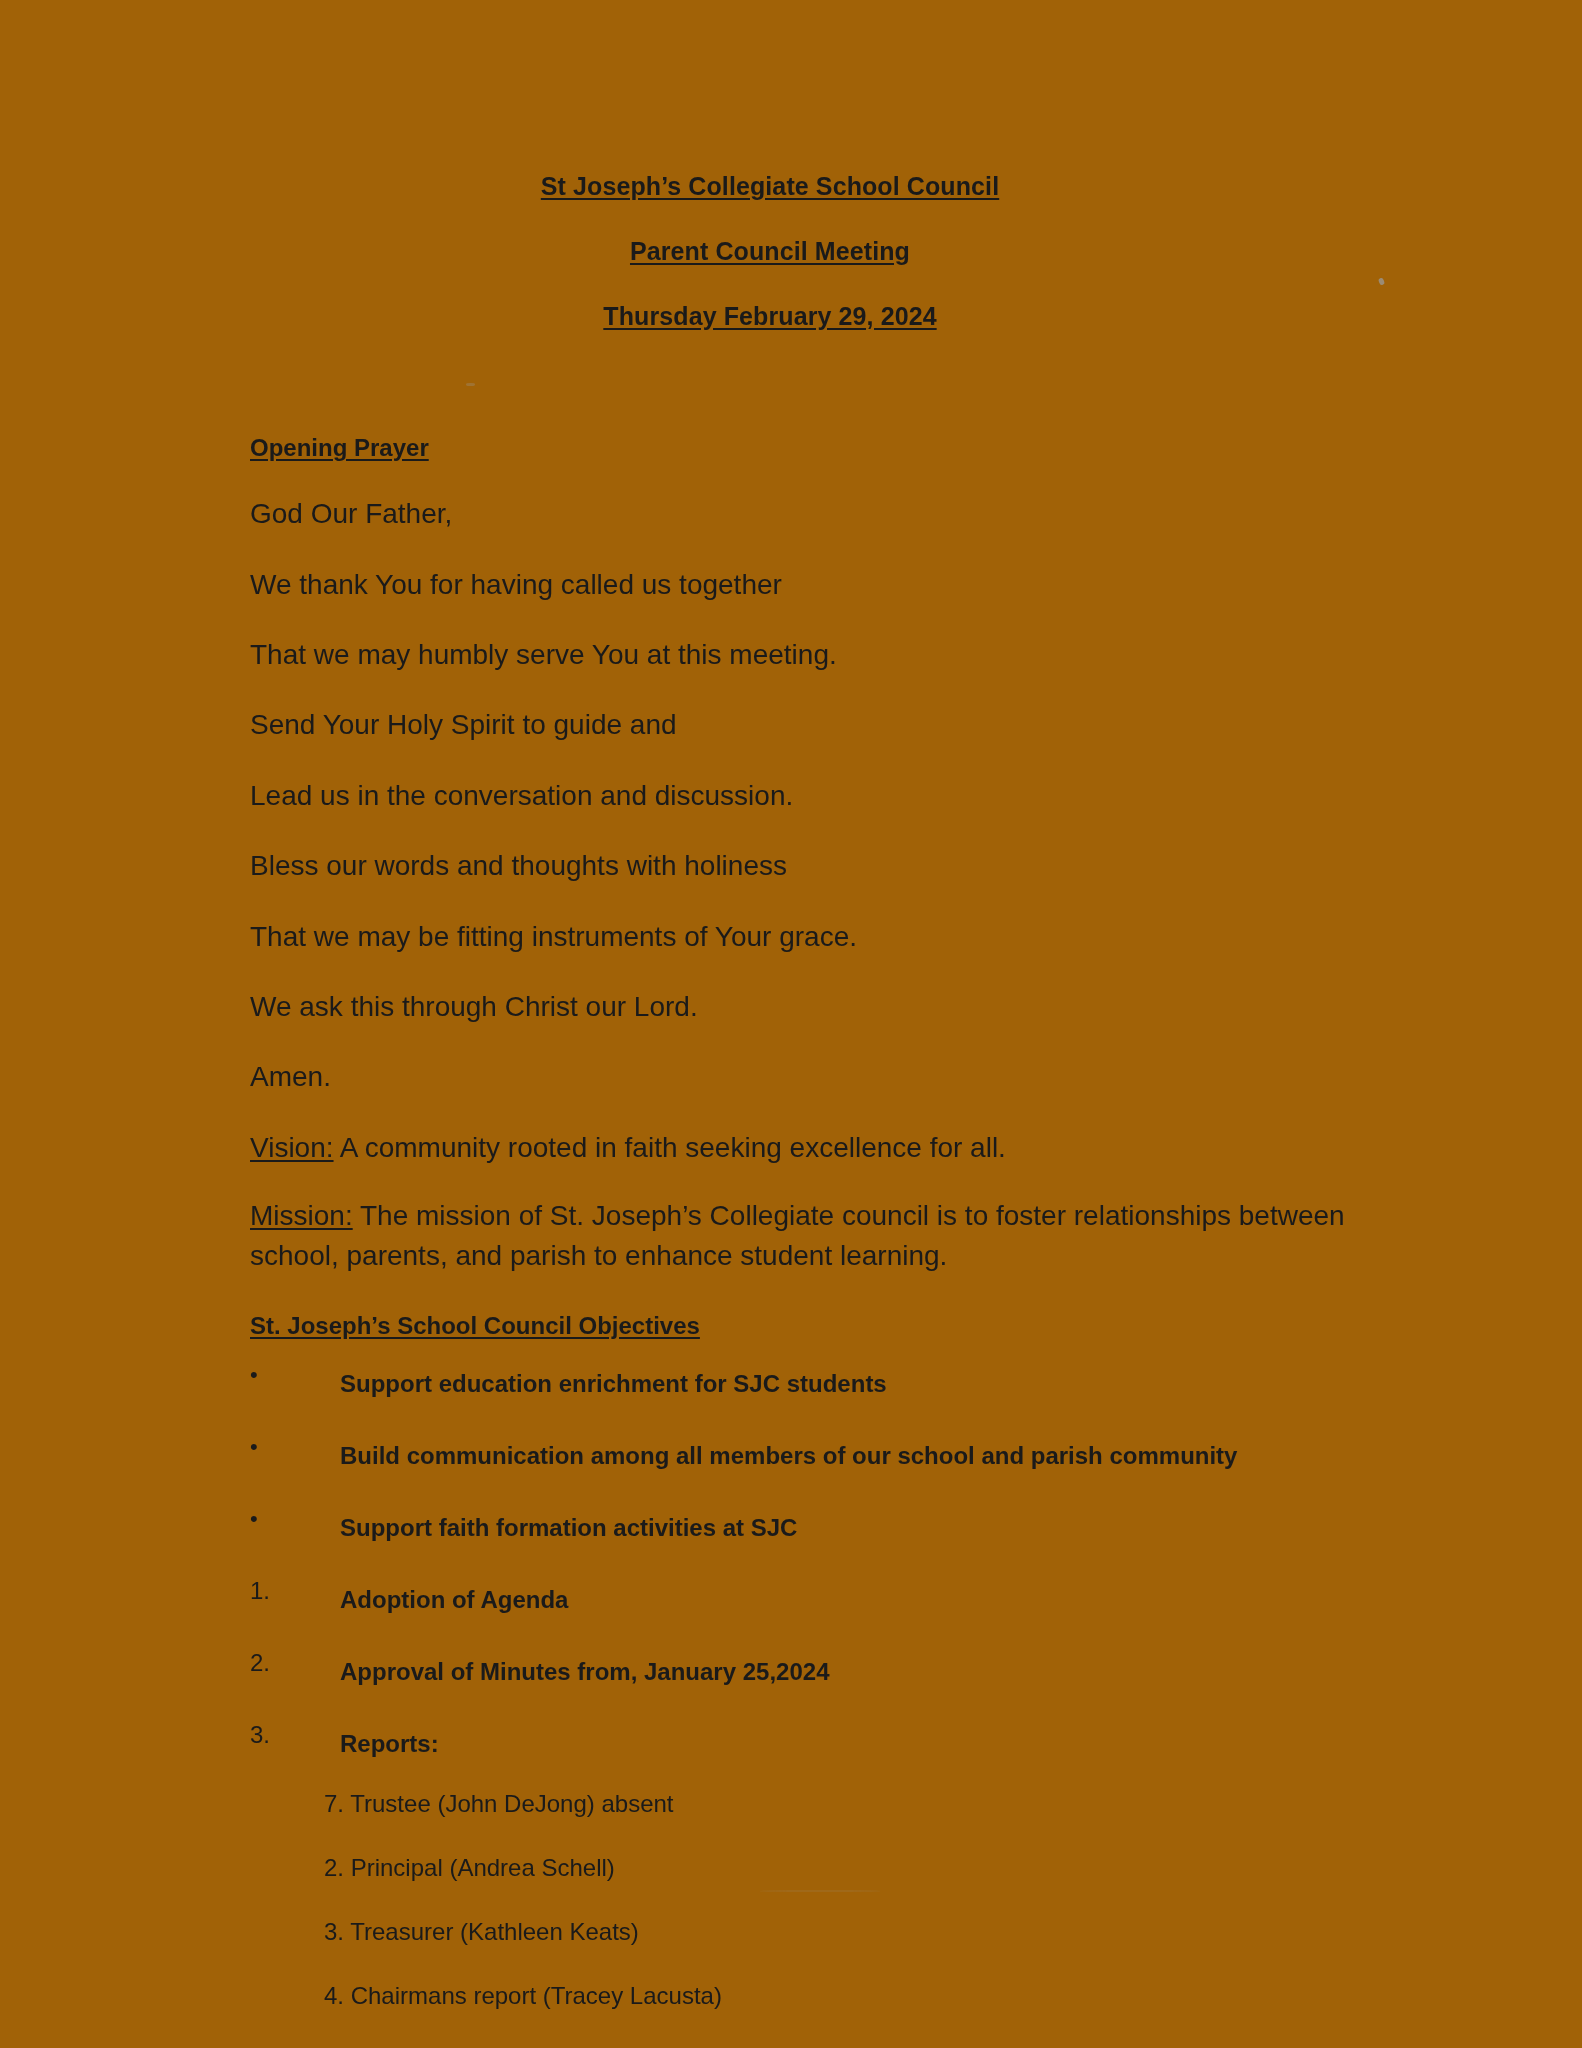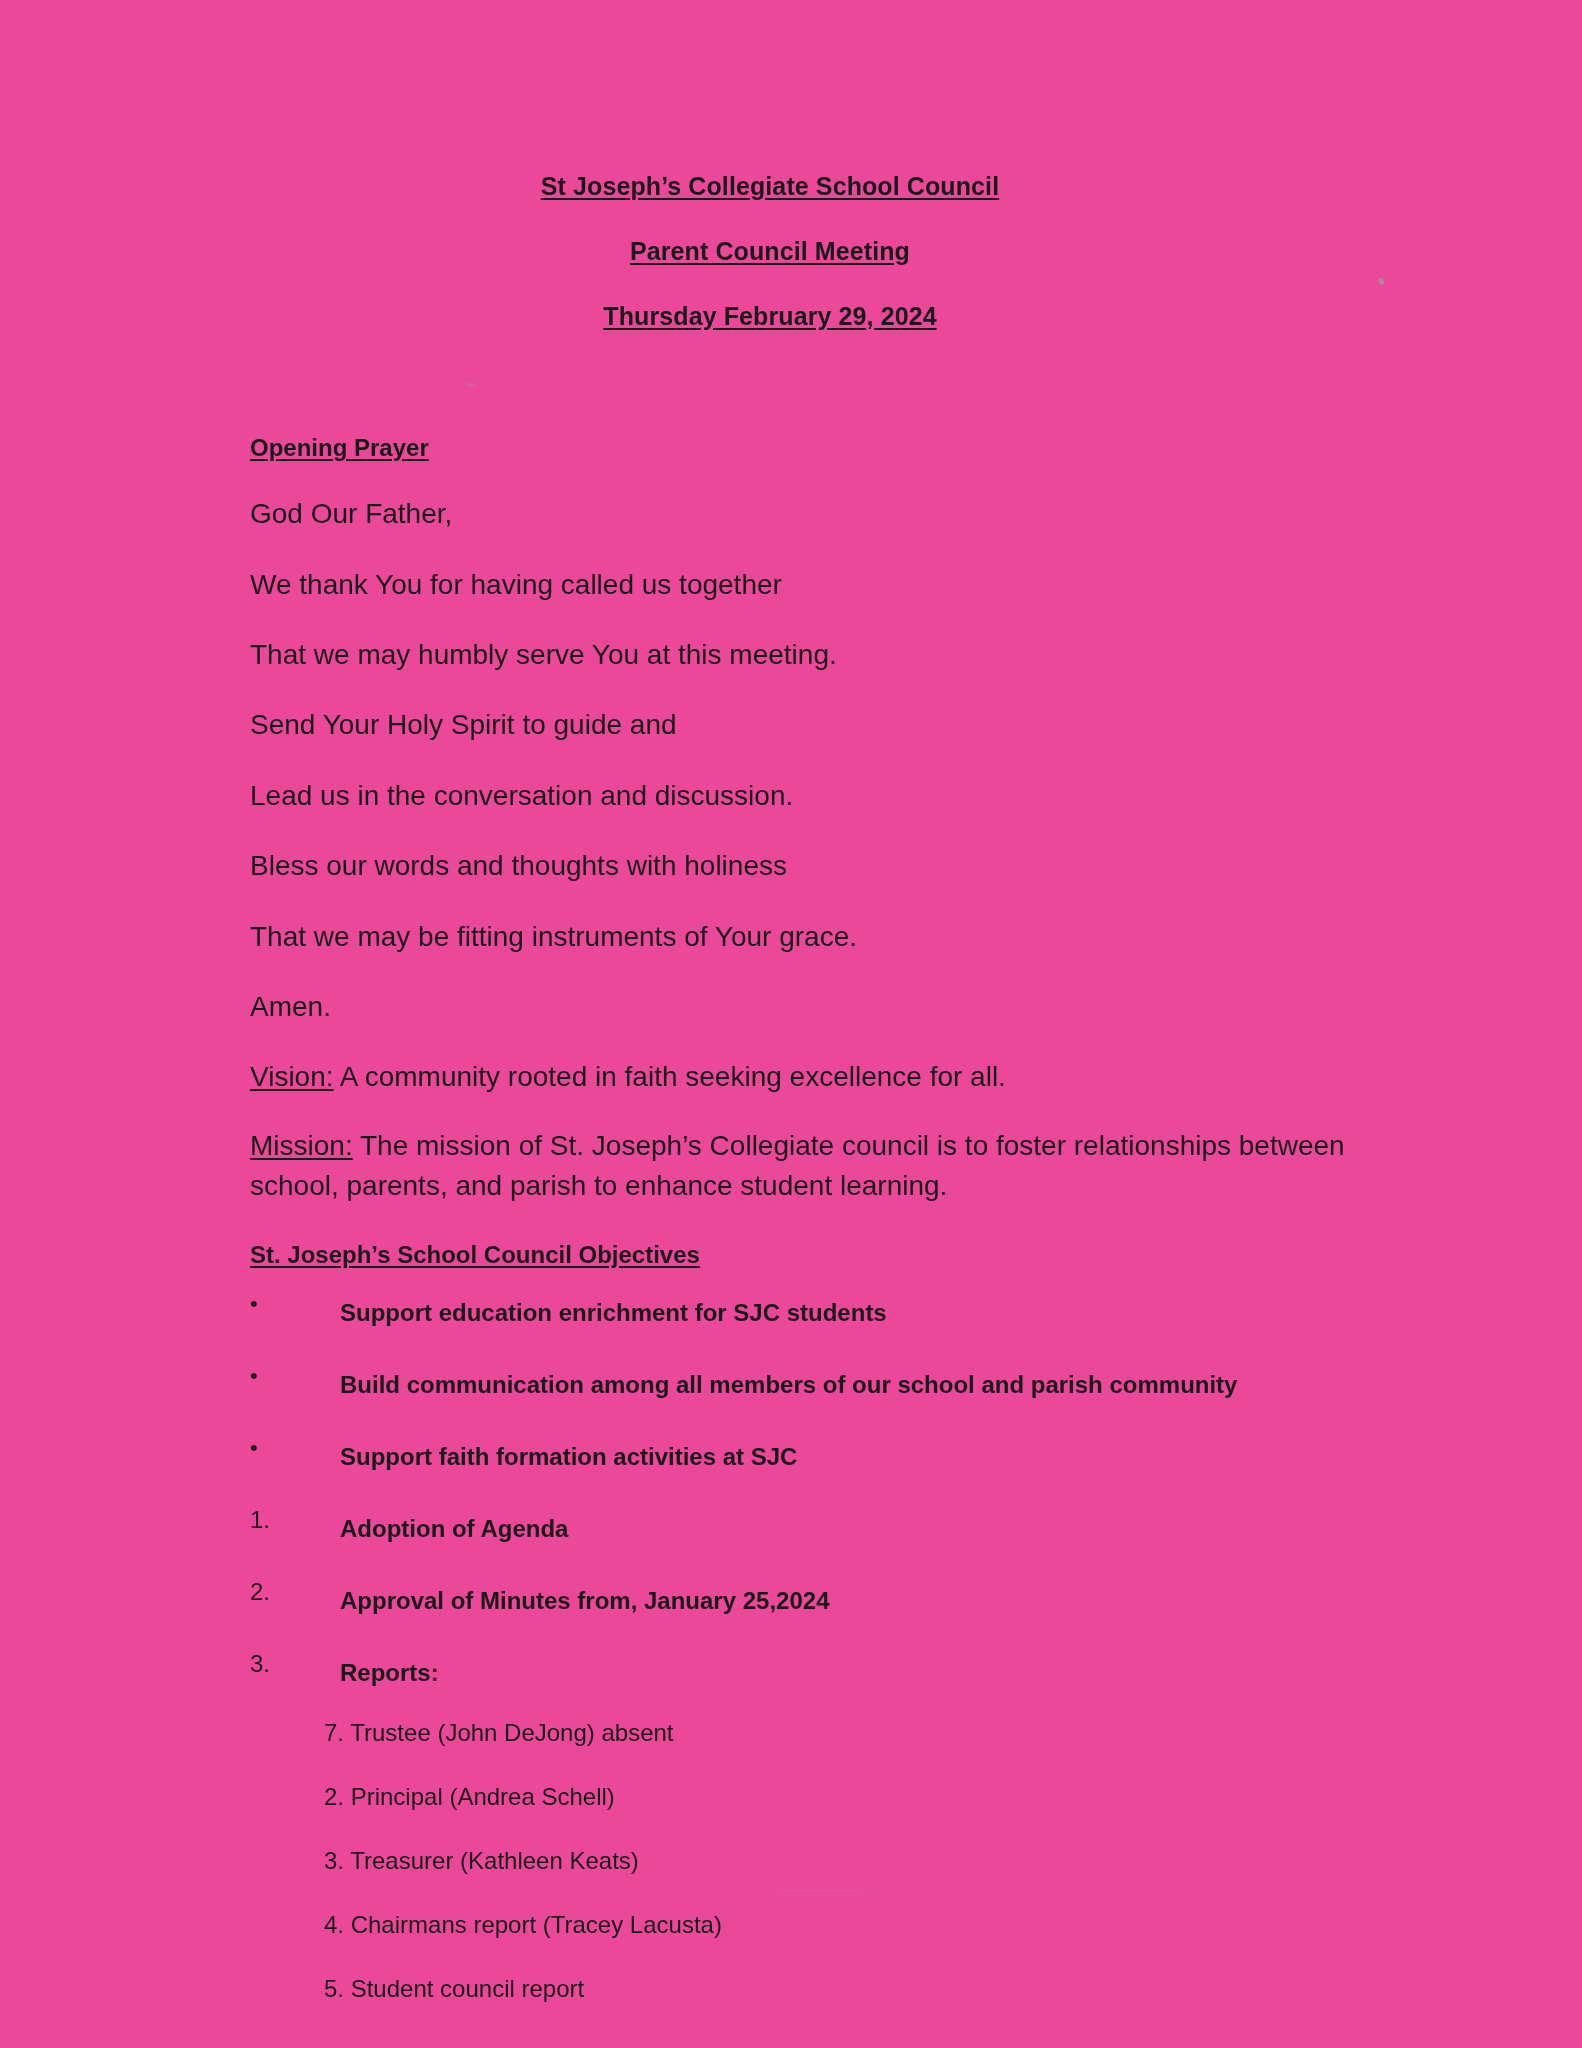--- a/index.html
+++ b/index.html
@@ -7,21 +7,21 @@
     margin: 0;
     padding: 0;
     background: #ffffff;
   }
 
   .page {
     position: relative;
     width: 1582px;
     height: 2048px;
     margin: 0 auto;
-    background: #ec4899;
+    background: #a16207;
     color: #1a1a1a;
     font-family: "Liberation Sans", "DejaVu Sans", sans-serif;
     overflow: hidden;
   }
 
   
   .speck {
     position: absolute;
     background: #9a9a9a;
     border-radius: 40%;
@@ -165,20 +165,21 @@
       <span class="u">Opening Prayer</span>
     </div>
 
     <div class="para">God Our Father,</div>
     <div class="para">We thank You for having called us together</div>
     <div class="para">That we may humbly serve You at this meeting.</div>
     <div class="para">Send Your Holy Spirit to guide and</div>
     <div class="para">Lead us in the conversation and discussion.</div>
     <div class="para">Bless our words and thoughts with holiness</div>
     <div class="para">That we may be fitting instruments of Your grace.</div>
+    <div class="para">We ask this through Christ our Lord.</div>
     <div class="para">Amen.</div>
 
     <div class="para tight"><span class="label-strong">Vision:</span><span> A community rooted in faith seeking excellence for all.</span></div>
 
     <div class="para wrapped"><span class="label-strong">Mission:</span><span>  The mission of St. Joseph’s Collegiate council is to foster relationships between school, parents, and parish to enhance student learning.</span></div>
 
     <div class="objectives-heading">
       <span class="u">St. Joseph’s School Council Objectives</span>
     </div>
 

